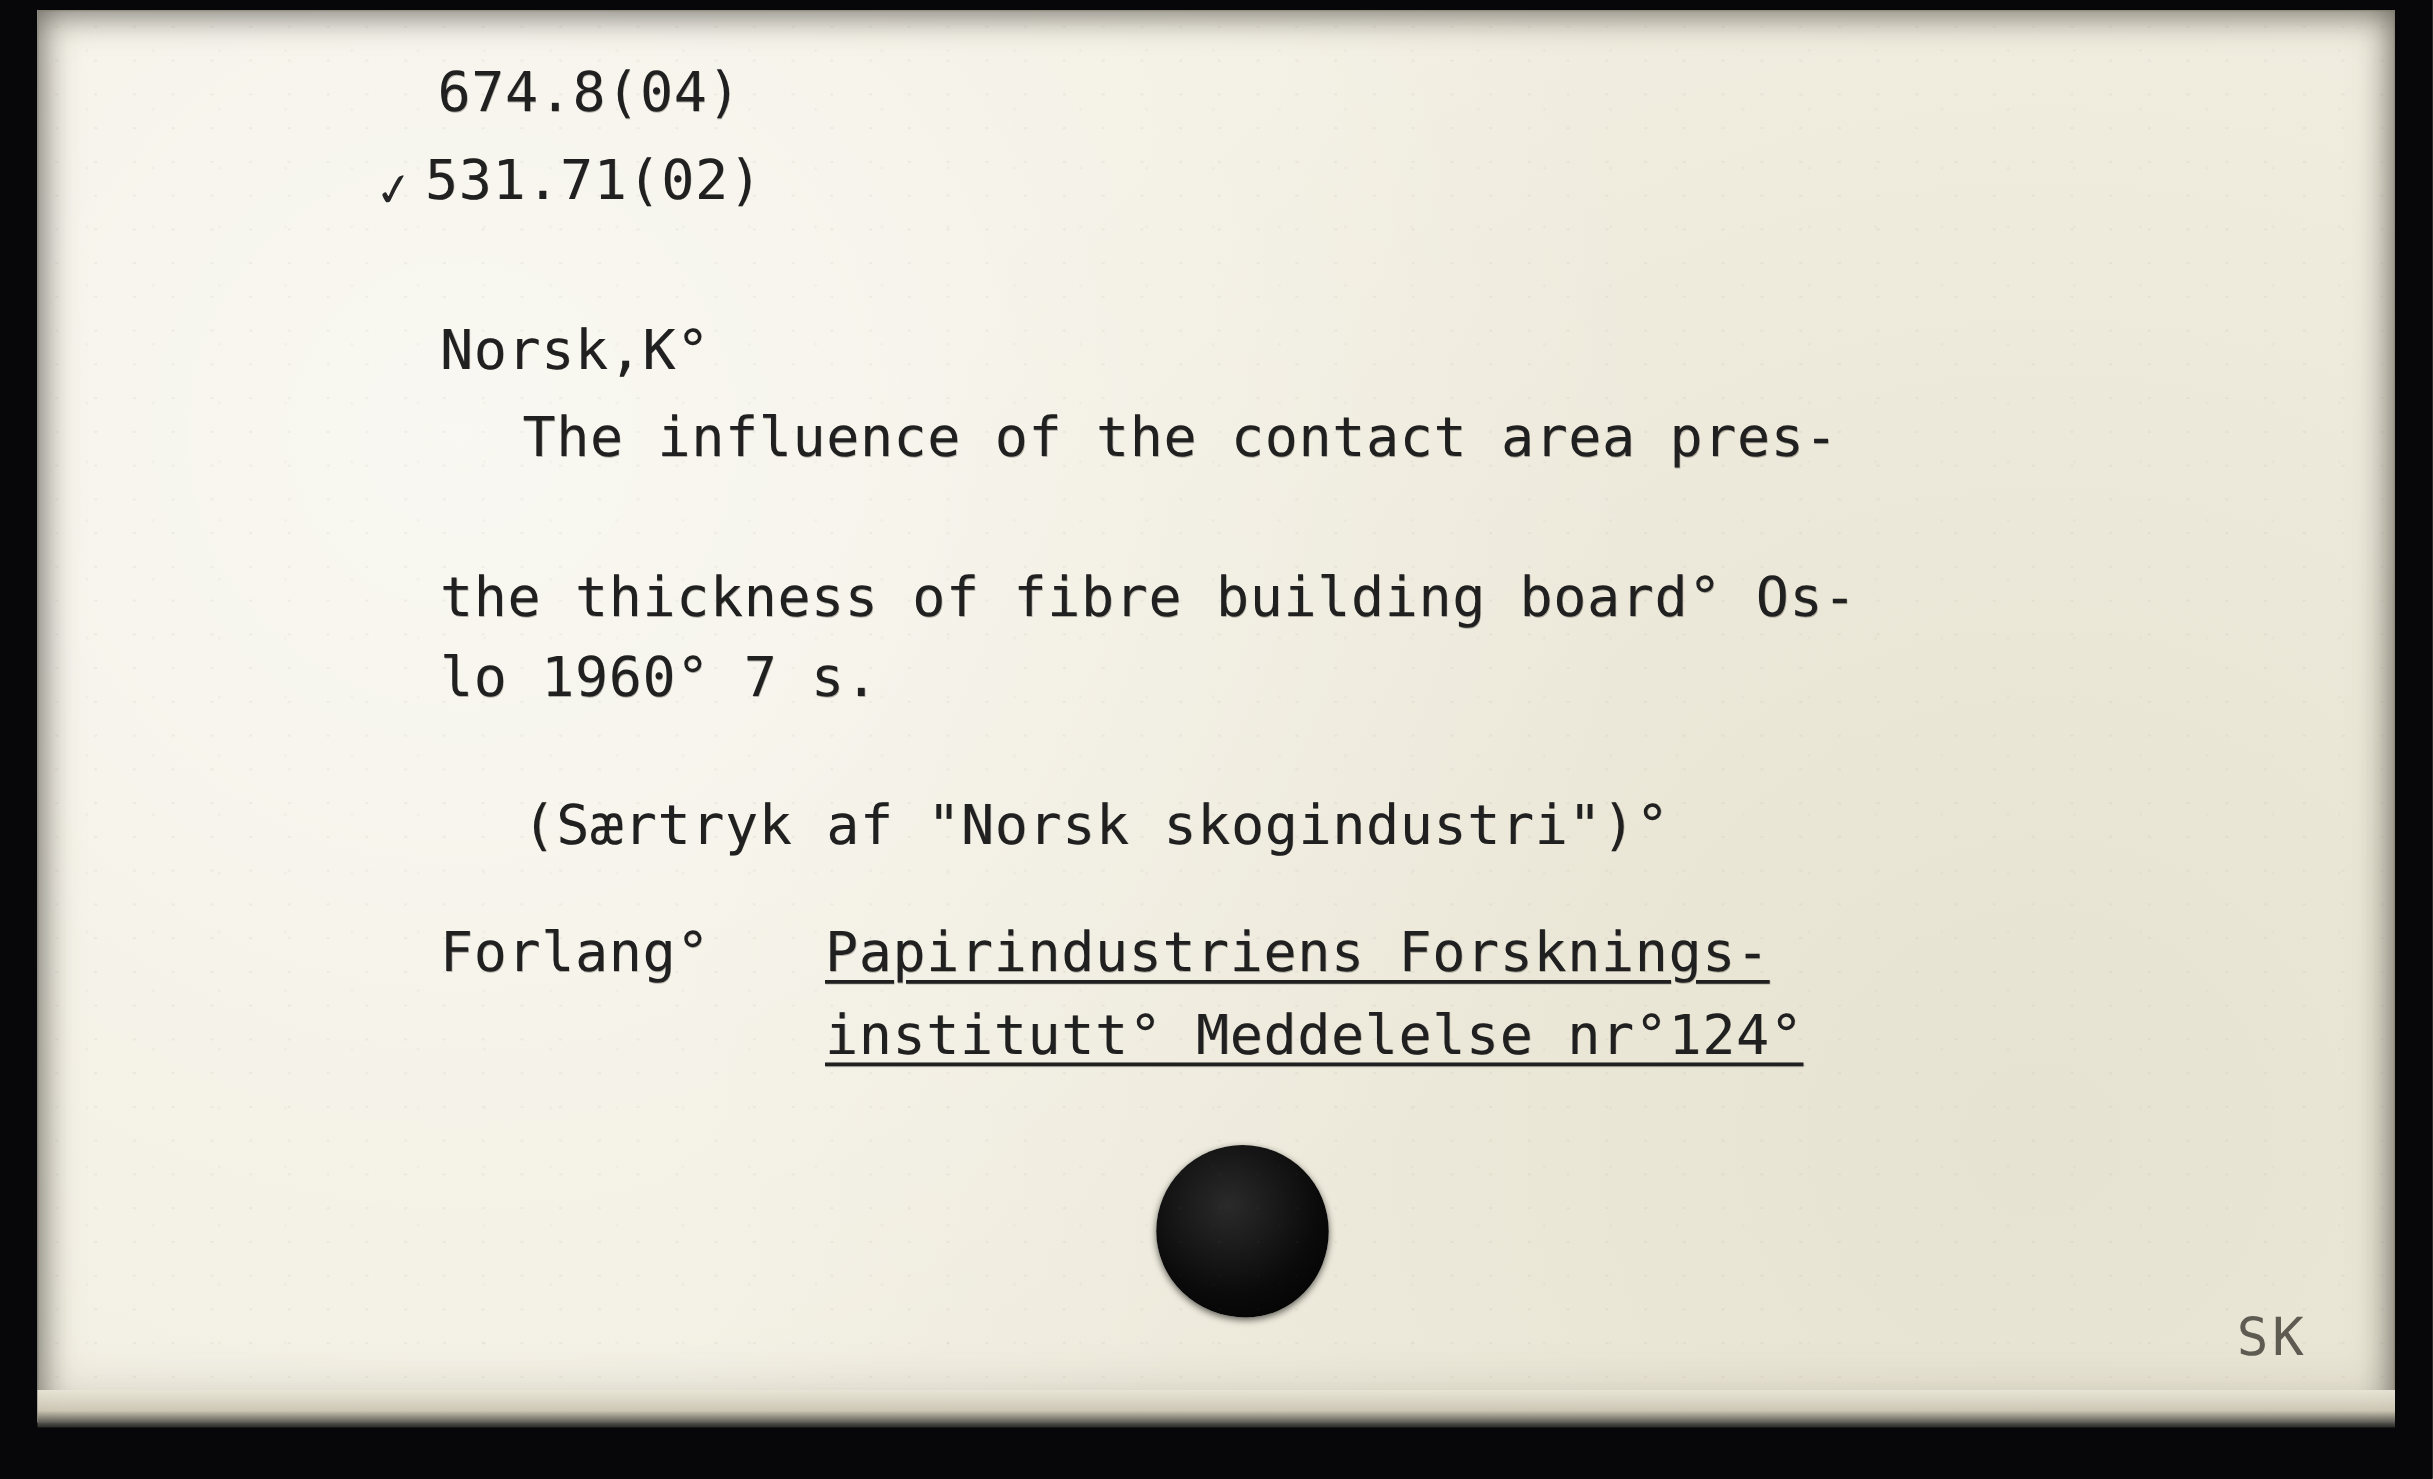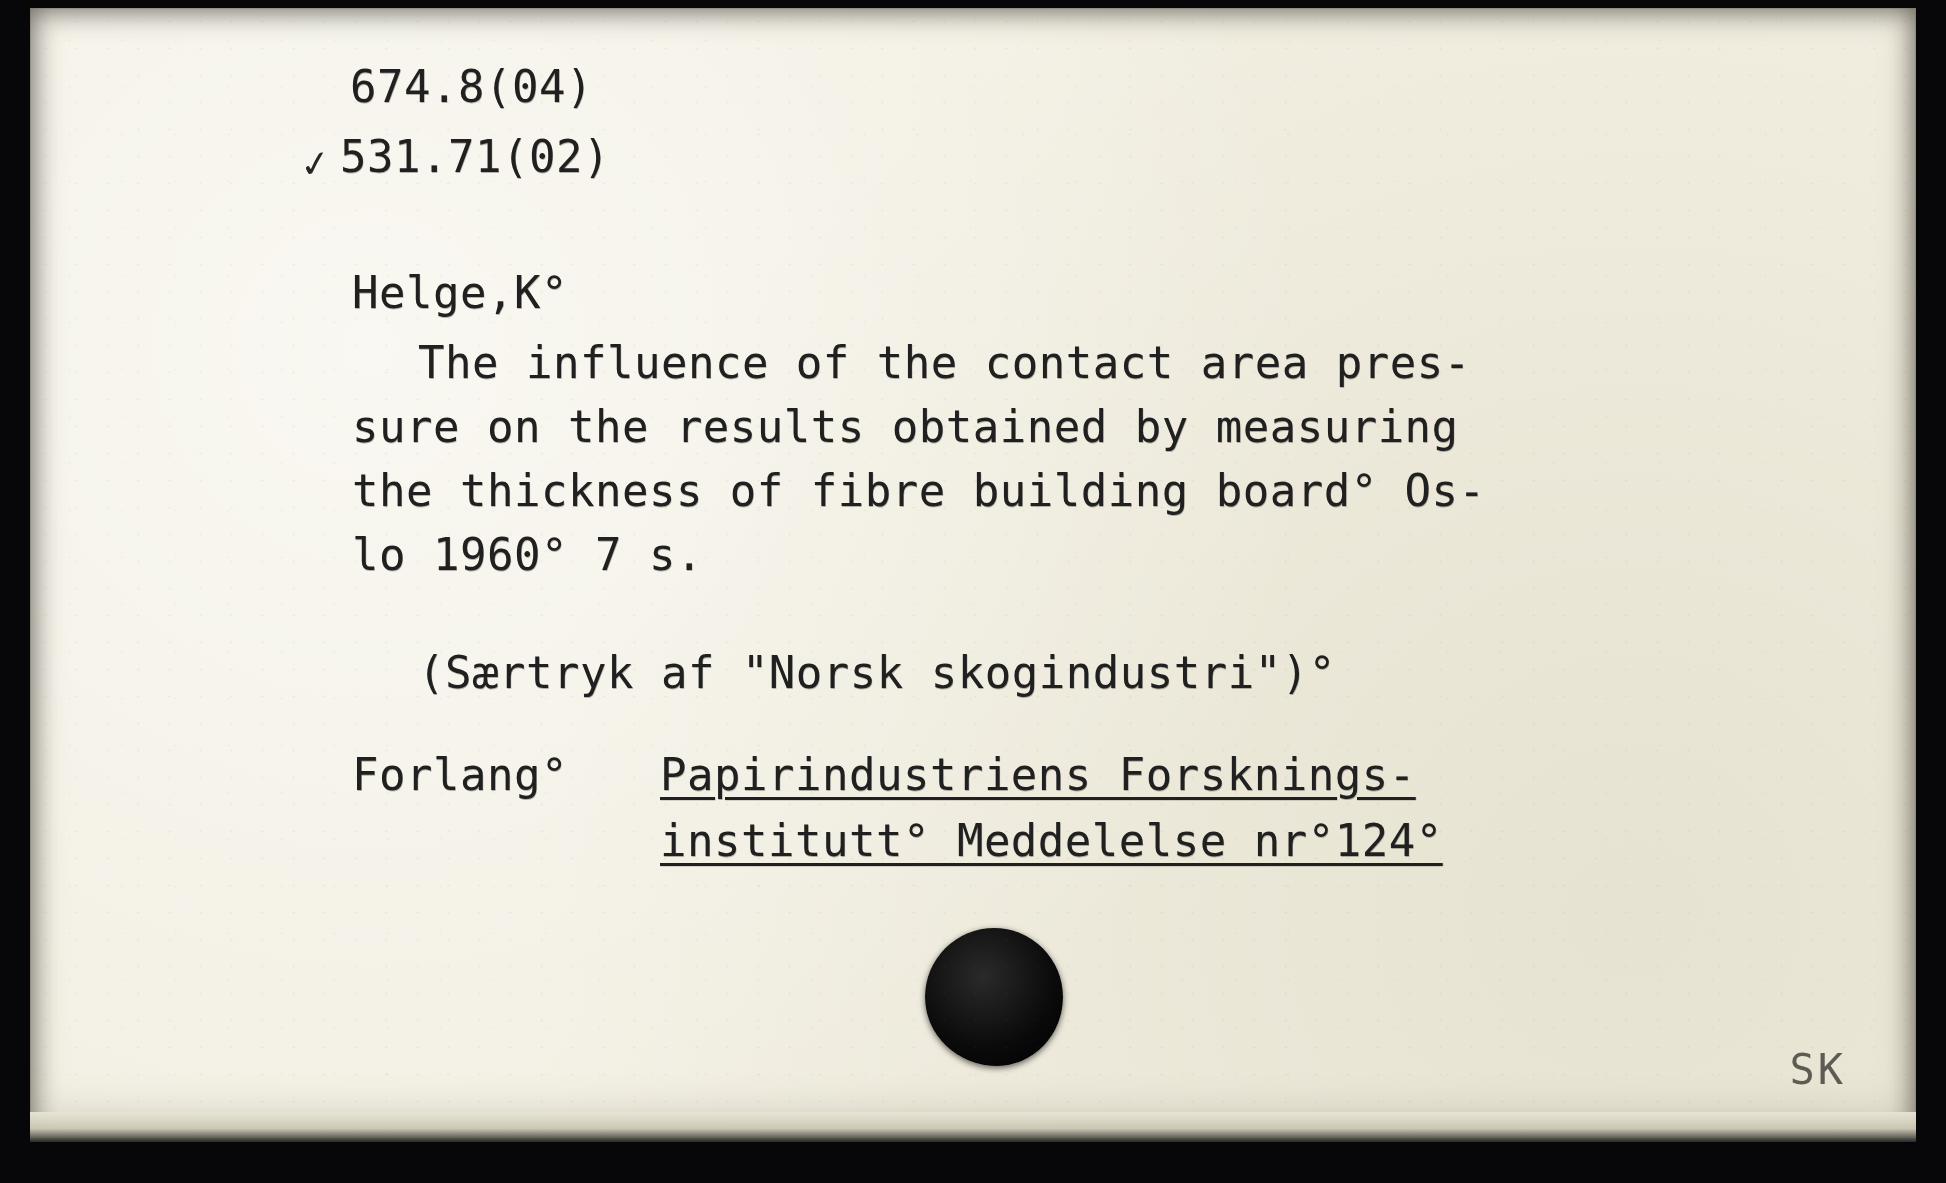--- a/index.html
+++ b/index.html
@@ -60,21 +60,20 @@
       inset 0 10px 28px rgba(90,84,66,0.18),
       inset 0 -22px 40px rgba(90,84,66,0.22);
   }
 
   .text-layer {
     position: absolute;
     inset: 0;
     color: #1b1b1b;
     font-family: "DejaVu Sans Mono", monospace;
     letter-spacing: 0.5px;
-    margin-top: 12px;
   }
 
   .line {
     position: absolute;
     white-space: pre;
     font-size: 44px;
     line-height: 50px;
     color: #202020;
     text-shadow: 0.5px 0.5px 0 rgba(60,55,45,0.35);
   }
@@ -134,25 +133,24 @@
 
   <div id="card">
     <div class="text-layer">
 
       <div class="line" style="left:320px; top:42px;">674.8(04)</div>
 
       <div class="checkmark">✓</div>
 
       <div class="line" style="left:310px; top:112px;">531.71(02)</div>
 
-      <div class="line" style="left:322px; top:248px;">Helge,K°</div>
+      <div class="line" style="left:322px; top:248px;">Norsk,K°</div>
 
       <div class="line" style="left:388px; top:318px;">The influence of the contact area pres-</div>
 
-      <div class="line" style="left:322px; top:382px;">sure on the results obtained by measuring</div>
 
       <div class="line" style="left:322px; top:446px;">the thickness of fibre building board° Os-</div>
 
       <div class="line" style="left:322px; top:510px;">lo 1960° 7 s.</div>
 
       <div class="line" style="left:388px; top:628px;">(Særtryk af "Norsk skogindustri")°</div>
 
       <div class="line" style="left:322px; top:730px;">Forlang°</div>
 
       <div class="line underlined" style="left:630px; top:730px;">Papirindustriens Forsknings-</div>

